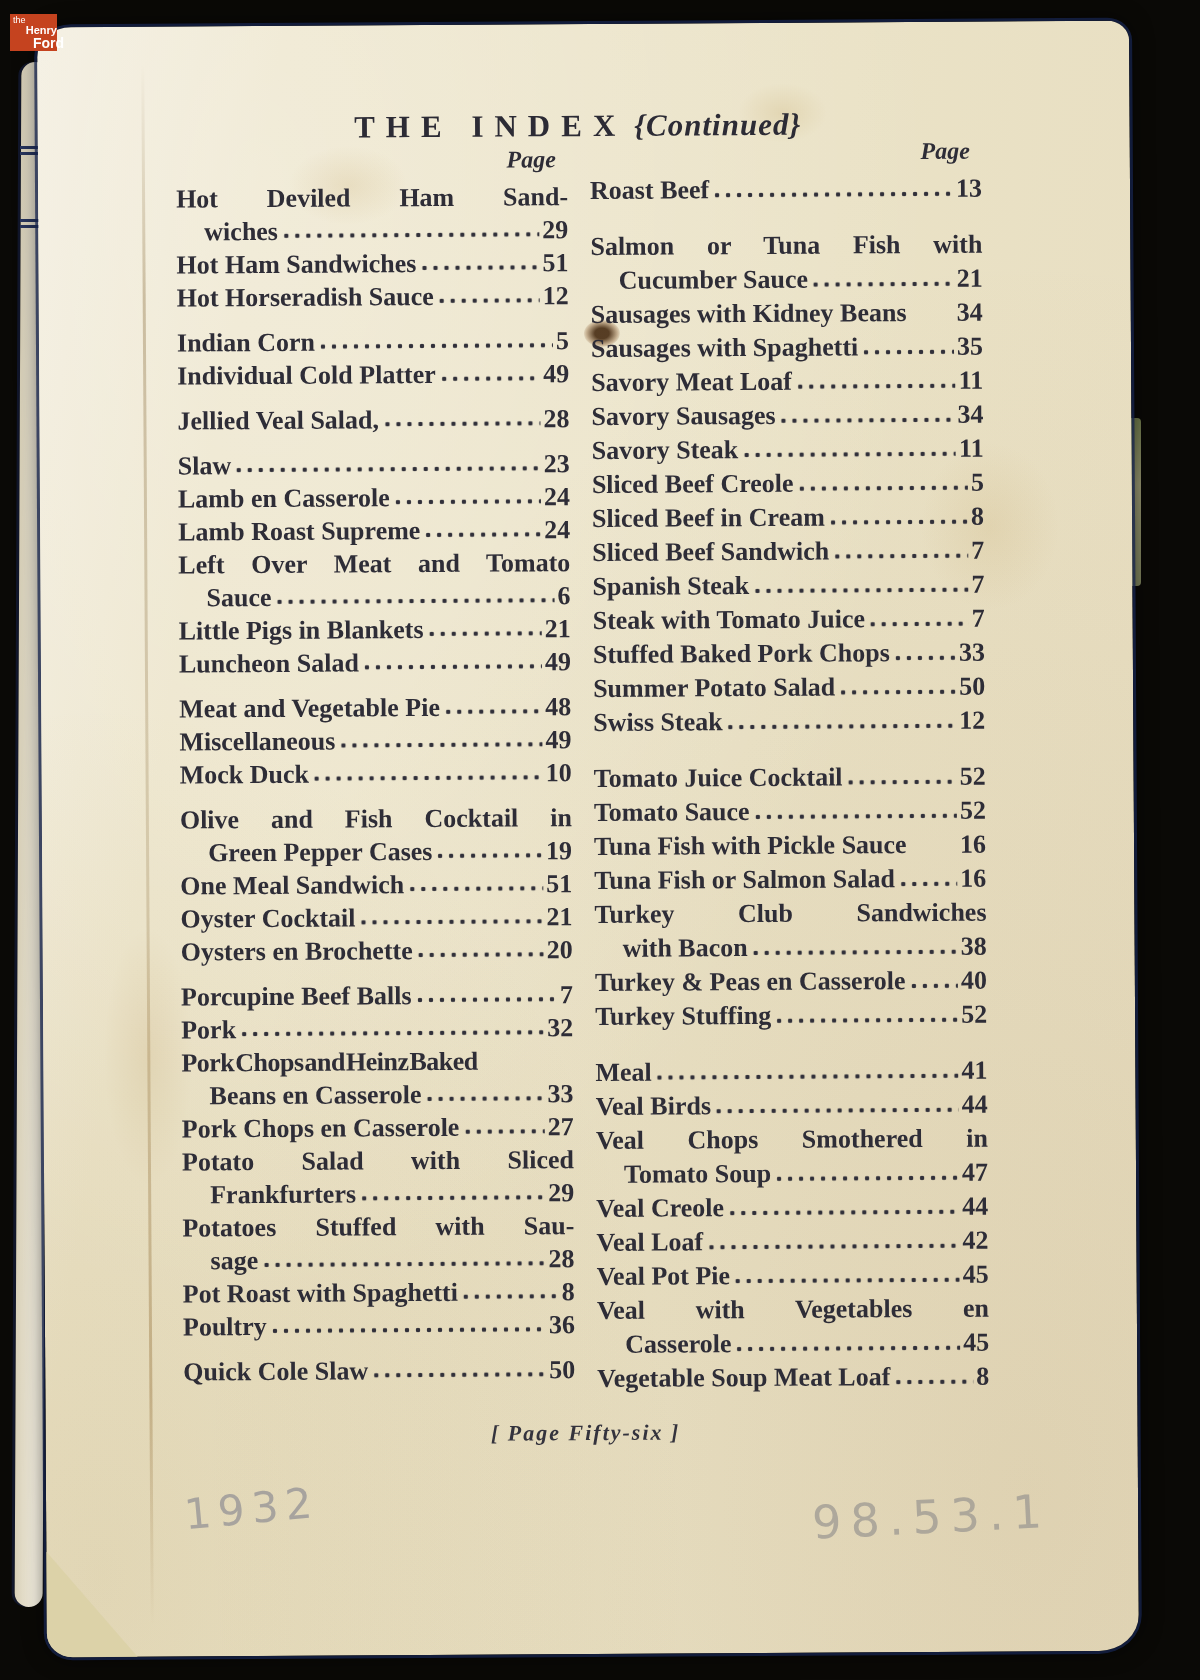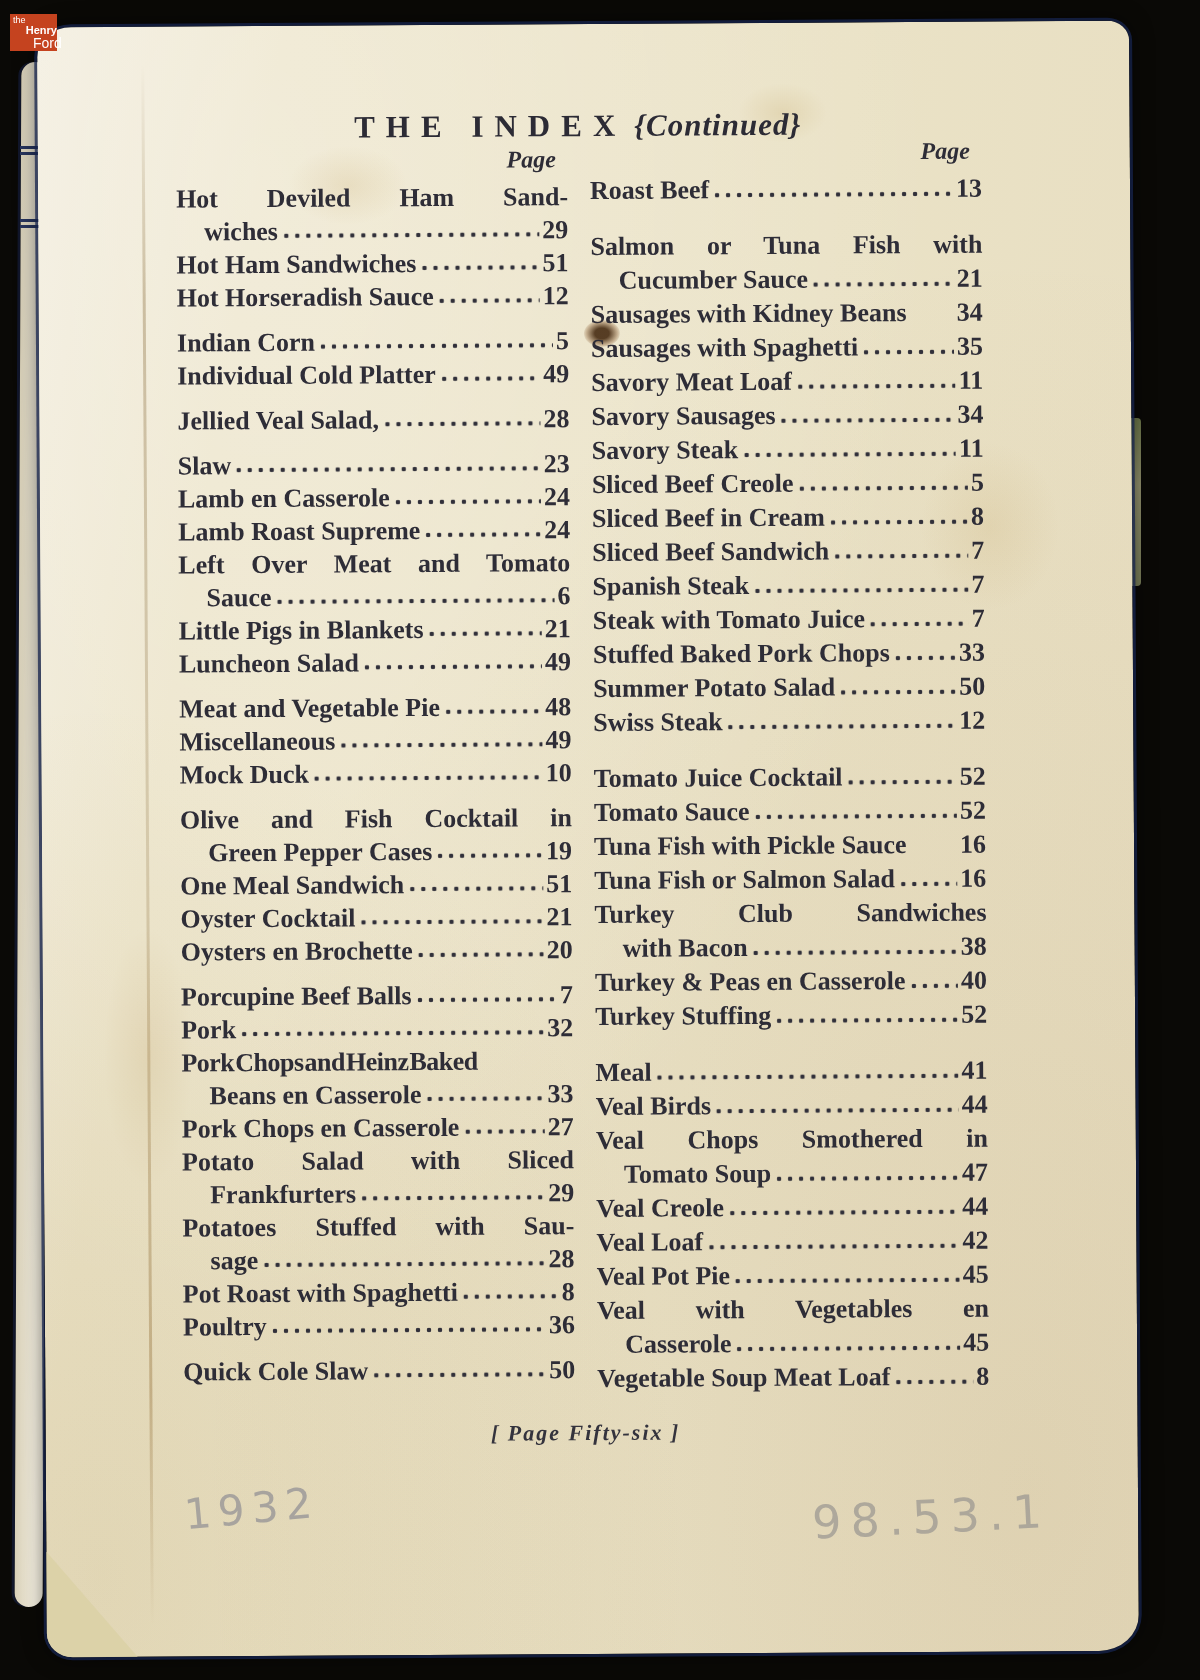--- a/index.html
+++ b/index.html
@@ -37,21 +37,21 @@
   .st4{left:700px;top:60px;width:90px;height:60px;background:radial-gradient(ellipse,rgba(180,140,60,.16),rgba(0,0,0,0) 70%);}
   
   .edge{position:absolute;left:1128px;top:418px;width:13px;height:168px;border-radius:4px;opacity:.85;
         background:linear-gradient(to bottom,#7d8a55,#aaa87f 40%,#8e9468);}
   
   .logo{position:absolute;left:10px;top:14px;width:47px;height:37px;background:#c5431f;
         color:#fff;font-family:"Liberation Sans",sans-serif;line-height:1;
         padding:2px 0 0 3px;box-sizing:border-box;z-index:5;}
   .logo .l1{display:block;font-size:9px;}
   .logo .l2{display:block;font-weight:700;font-size:11px;margin-left:9px;text-align:right;}
-  .logo .l3{display:block;font-weight:400;font-size:14px;padding-left:20px;}
+  .logo .l3{display:block;font-weight:700;font-size:14px;padding-left:20px;}
   
   .title{position:absolute;left:200px;top:84px;width:680px;text-align:center;
          font-weight:700;font-size:31px;color:#2c2b35;white-space:nowrap;}
   .title .main{letter-spacing:11px;}
   .title .cont{font-style:italic;letter-spacing:1px;margin-left:8px;}
   
   .col{position:absolute;font-weight:700;font-size:26px;color:#2e2d37;}
   .col-left{left:138px;top:120px;width:392px;}
   .col-right{left:552px;top:114px;width:392px;}
   .col-header{text-align:right;font-style:italic;font-size:24px;height:36px;line-height:30px;padding-right:12px;}

